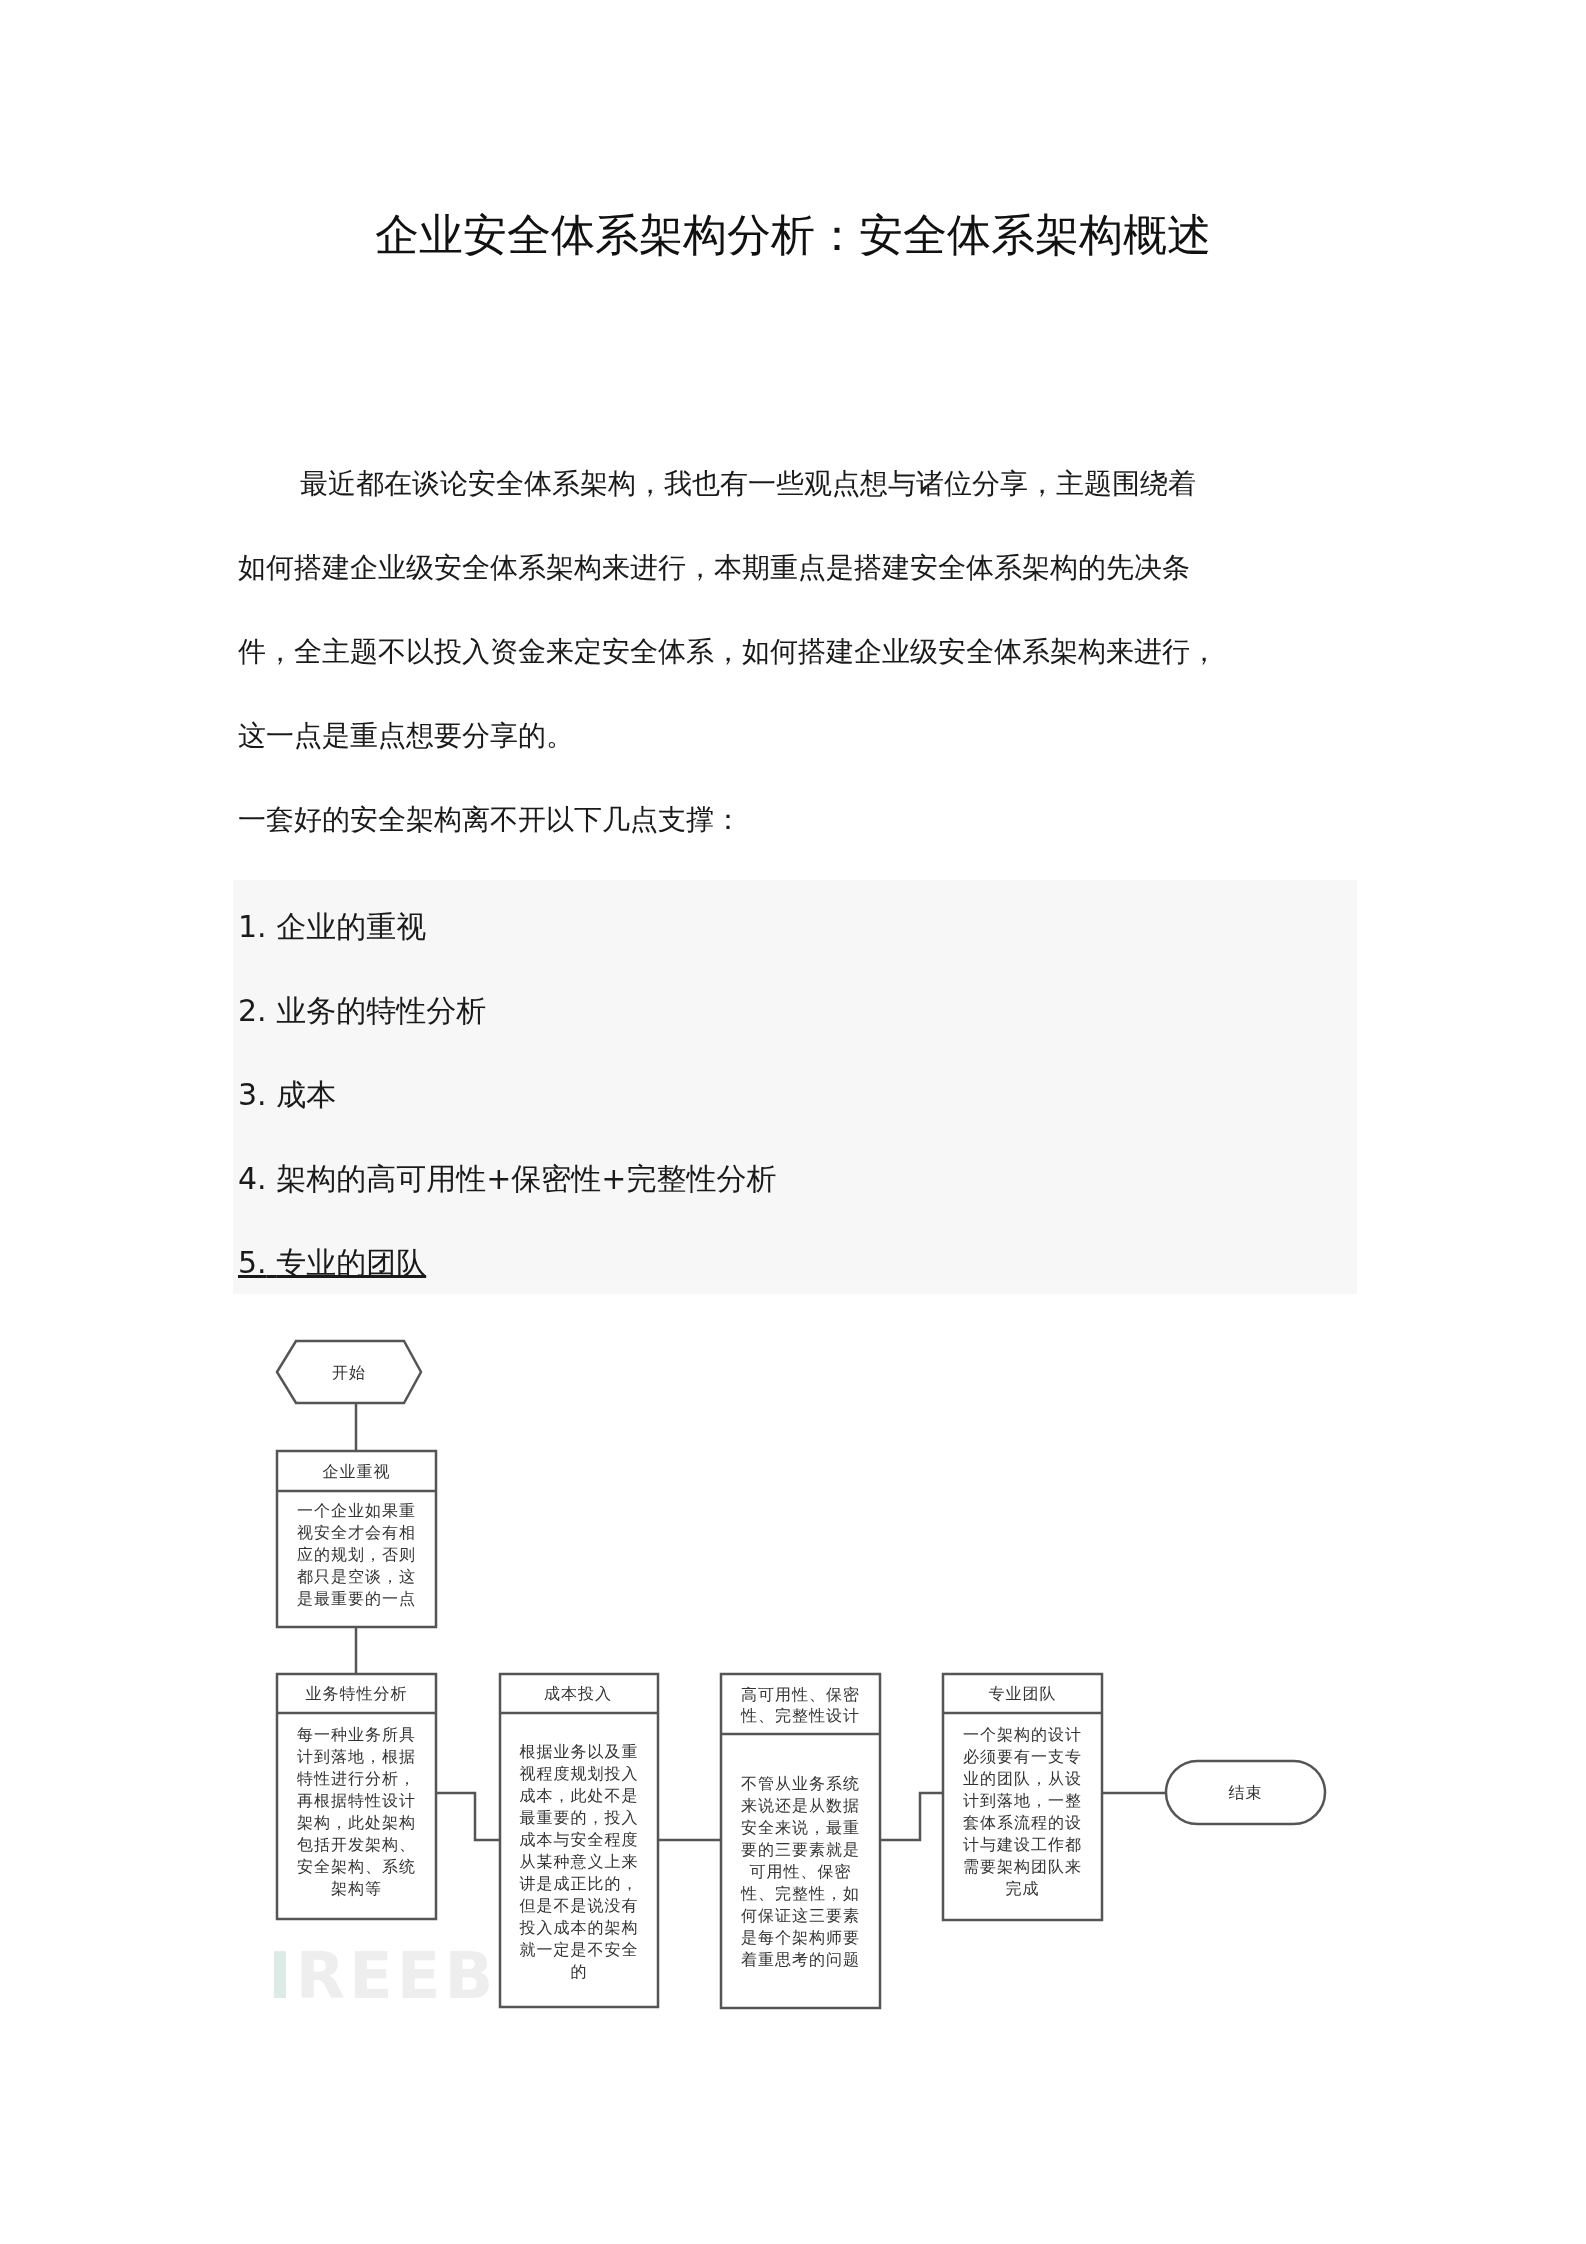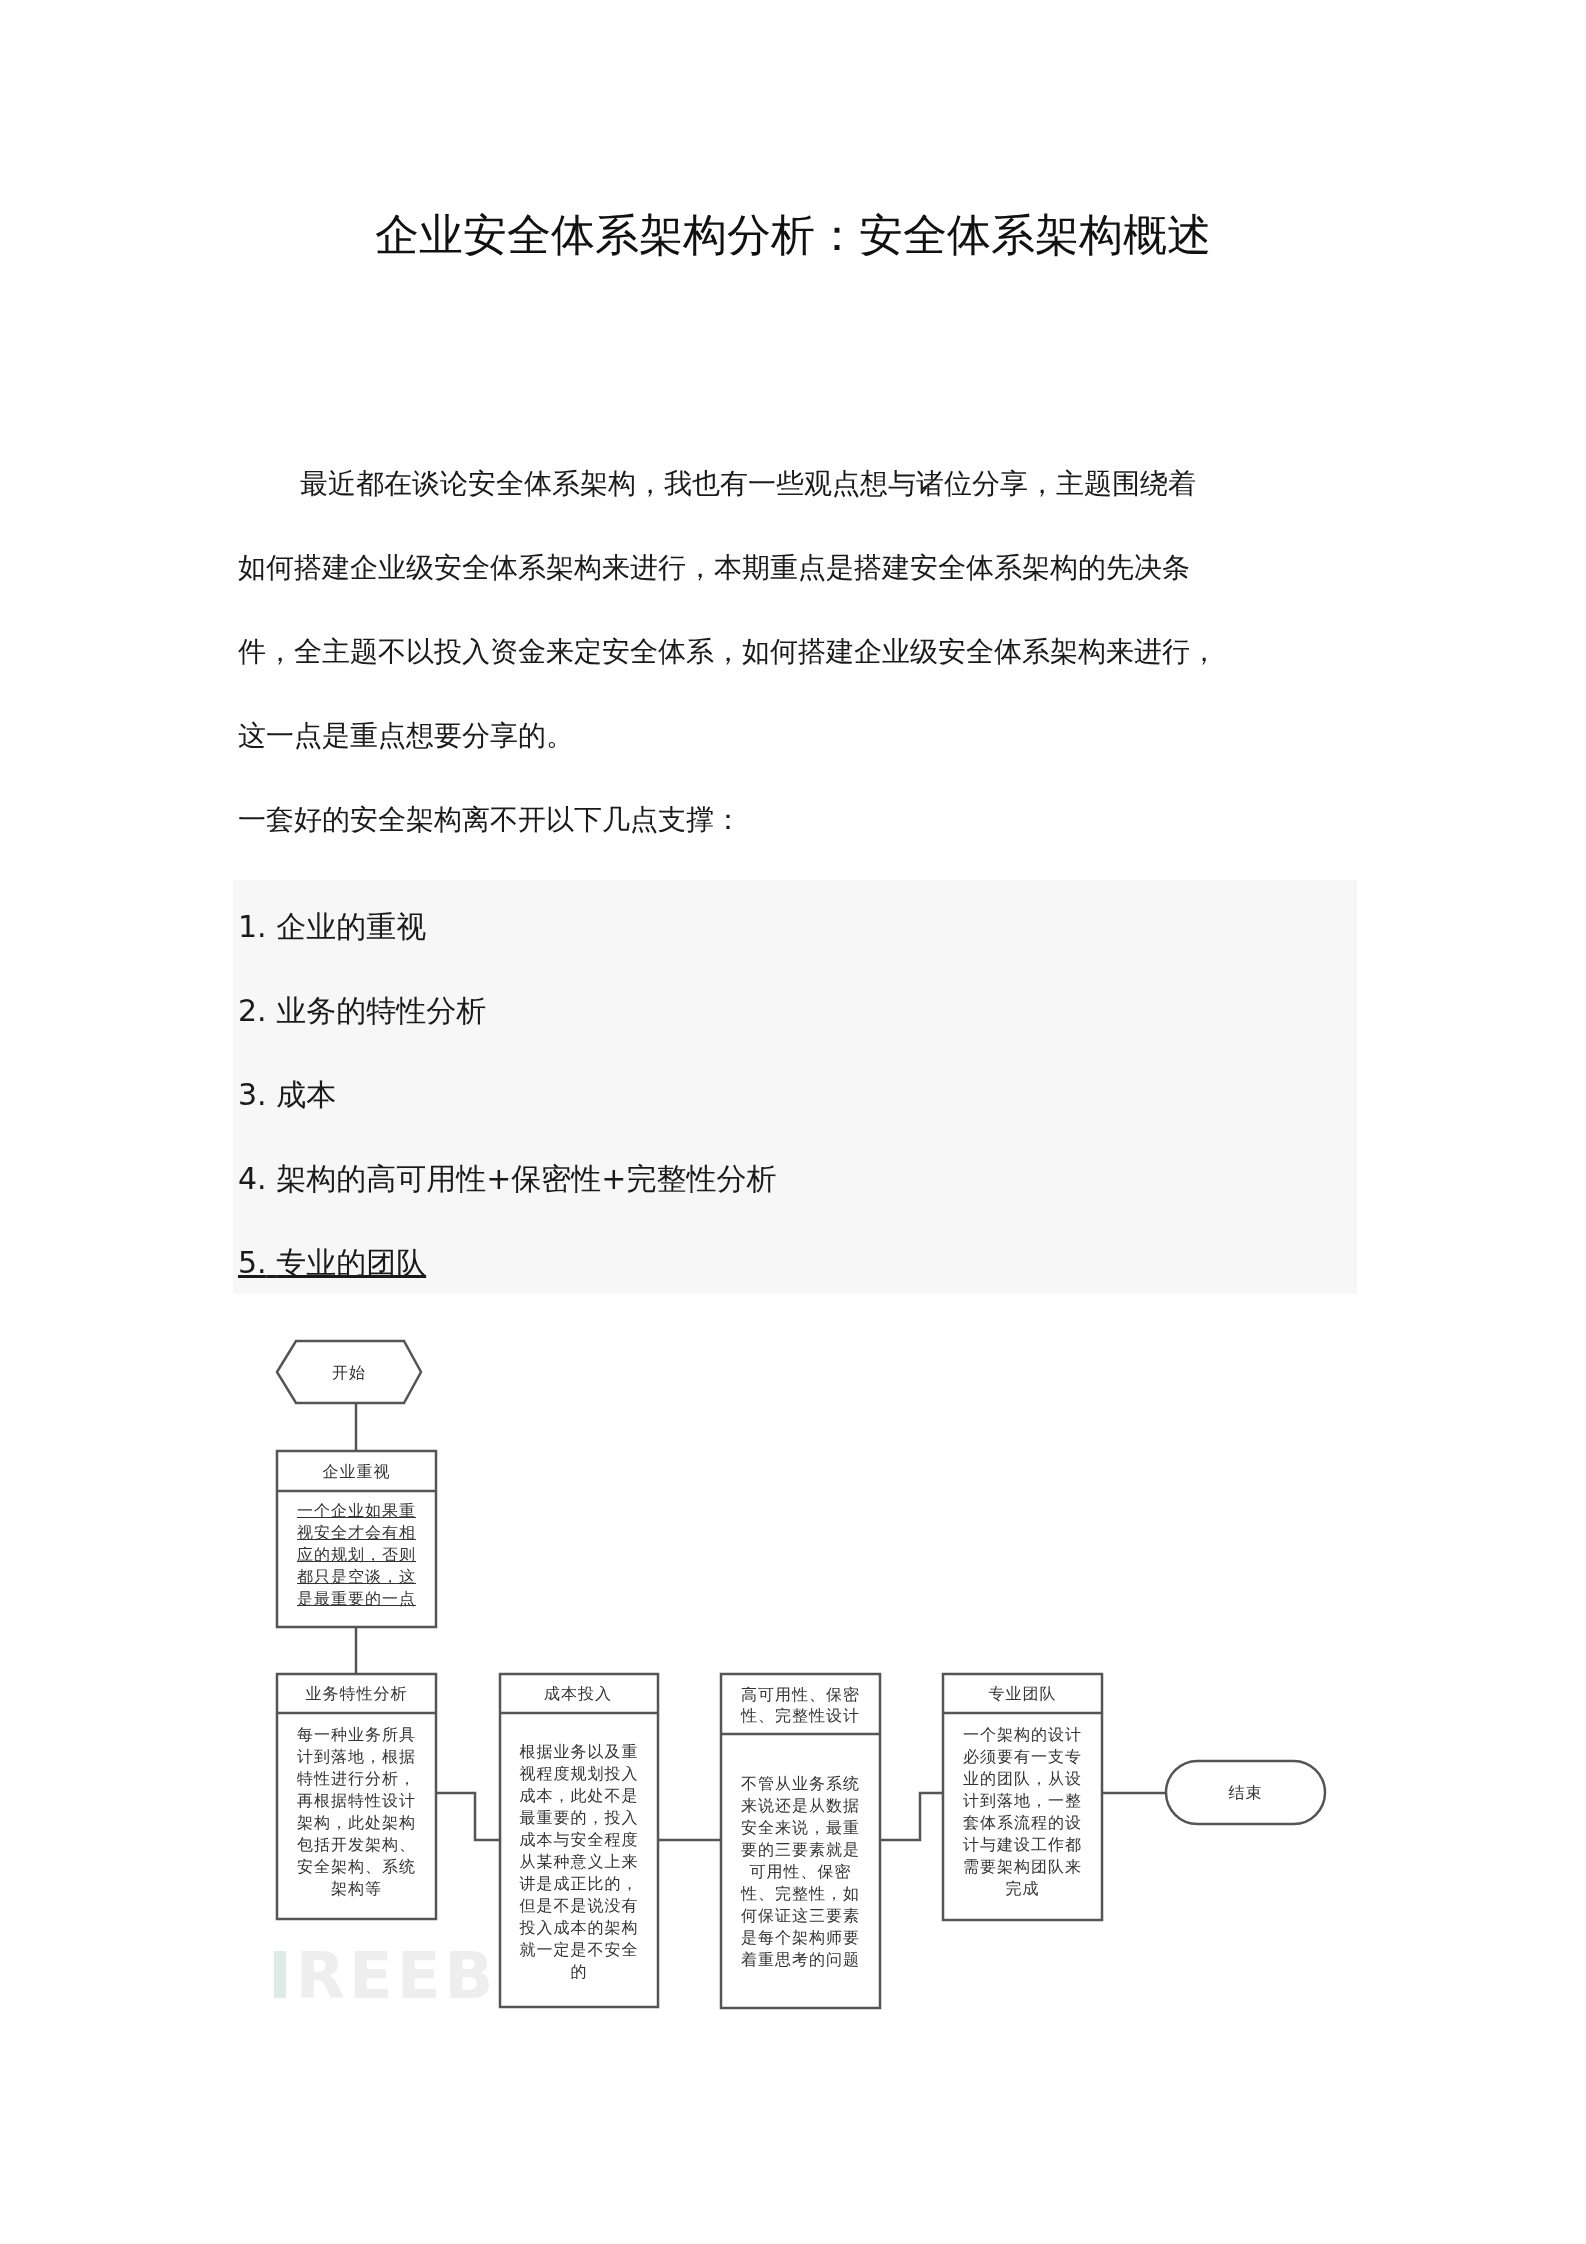--- a/index.html
+++ b/index.html
@@ -143,21 +143,21 @@
 
     <line x1="1102" y1="1793" x2="1166" y2="1793"></line>
 
     <rect x="1166" y="1761" width="159" height="63" rx="31.5" ry="31.5" fill="#fff"></rect>
   </g>
 </svg>
 
 <div class="fc-head" style="left:277px; top:1341px; width:144px; height:62px;">开始</div>
 
 <div class="fc-head" style="left:277px; top:1451px; width:159px; height:40px;">企业重视</div>
-<div class="fc-text" style="left:277px; top:1500px; width:159px;text-decoration:underline;">
+<div class="fc-text" style="left:277px; top:1500px; width:159px;">
   <div>一个企业如果重</div>
   <div>视安全才会有相</div>
   <div>应的规划，否则</div>
   <div>都只是空谈，这</div>
   <div>是最重要的一点</div>
 </div>
 
 <div class="fc-head" style="left:277px; top:1674px; width:159px; height:39px;">业务特性分析</div>
 <div class="fc-text" style="left:277px; top:1724px; width:159px;">
   <div>每一种业务所具</div>

